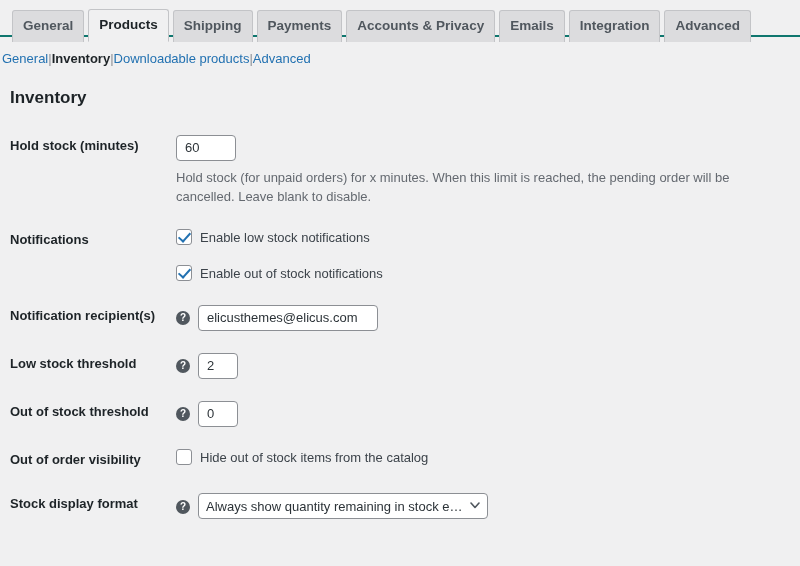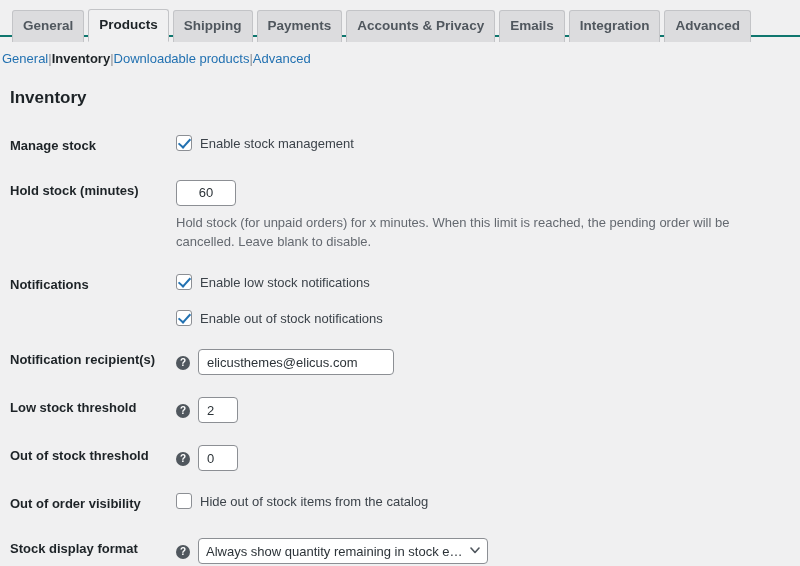--- a/index.html
+++ b/index.html
@@ -126,23 +126,23 @@
     font-size: 13px;
     color: #2c3338;
     background: #fff;
     border: 1px solid #8c8f94;
     border-radius: 4px;
     padding: 3px 8px;
     height: 26px;
     line-height: 18px;
     box-shadow: 0 0 0 transparent;
   }
-  .inp-small { width: 60px; text-align: center; }
+  .inp-small { width: 60px; }
   .inp-tiny  { width: 40px; }
-  .inp-email { width: 196px; }
+  .inp-email { width: 180px; }
 
   select {
     font-family: "Liberation Sans", sans-serif;
     font-size: 13px;
     color: #2c3338;
     background: #fff;
     border: 1px solid #8c8f94;
     border-radius: 4px;
     height: 26px;
     padding: 2px 24px 2px 7px;
@@ -241,28 +241,20 @@
 
 <ul class="subsubsub">
   <li><a href="#">General</a></li><li class="sep">|</li><li><a href="#" class="current">Inventory</a></li><li class="sep">|</li><li><a href="#">Downloadable products</a></li><li class="sep">|</li><li><a href="#">Advanced</a></li>
 </ul>
 
 <h2 class="section-title">Inventory</h2>
 
 <table class="form-table">
   <tbody>
 
-    <tr>
-      <th scope="row">Manage stock</th>
-      <td>
-        <label class="cb-label">
-          <span class="cbox checked"></span><span>Enable stock management</span>
-        </label>
-      </td>
-    </tr>
 
     <tr>
       <th scope="row">Hold stock (minutes)</th>
       <td>
         <input type="text" class="inp-small" value="60" style="">
         <p class="description">Hold stock (for unpaid orders) for x minutes. When this limit is reached, the pending order will be cancelled. Leave blank to disable.</p>
       </td>
     </tr>
 
     <tr>

